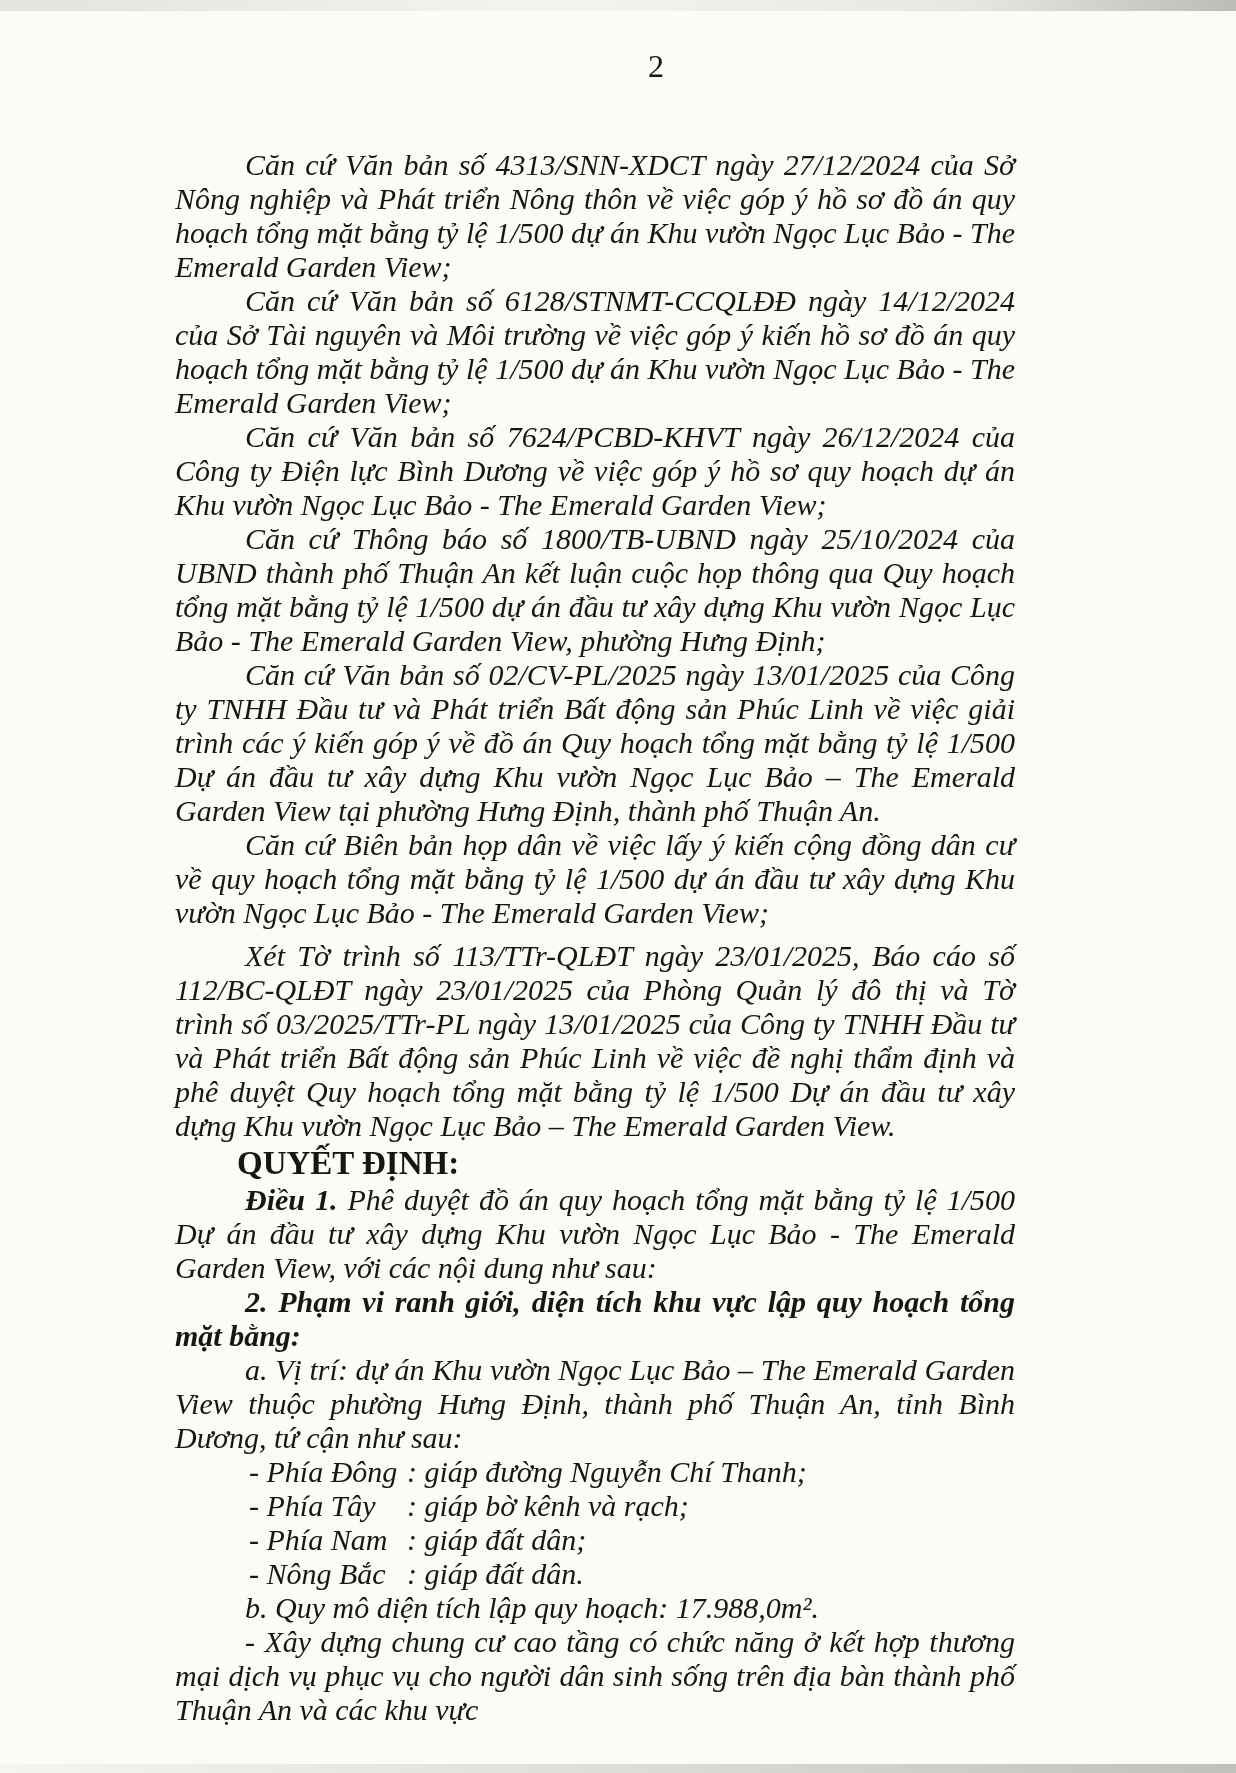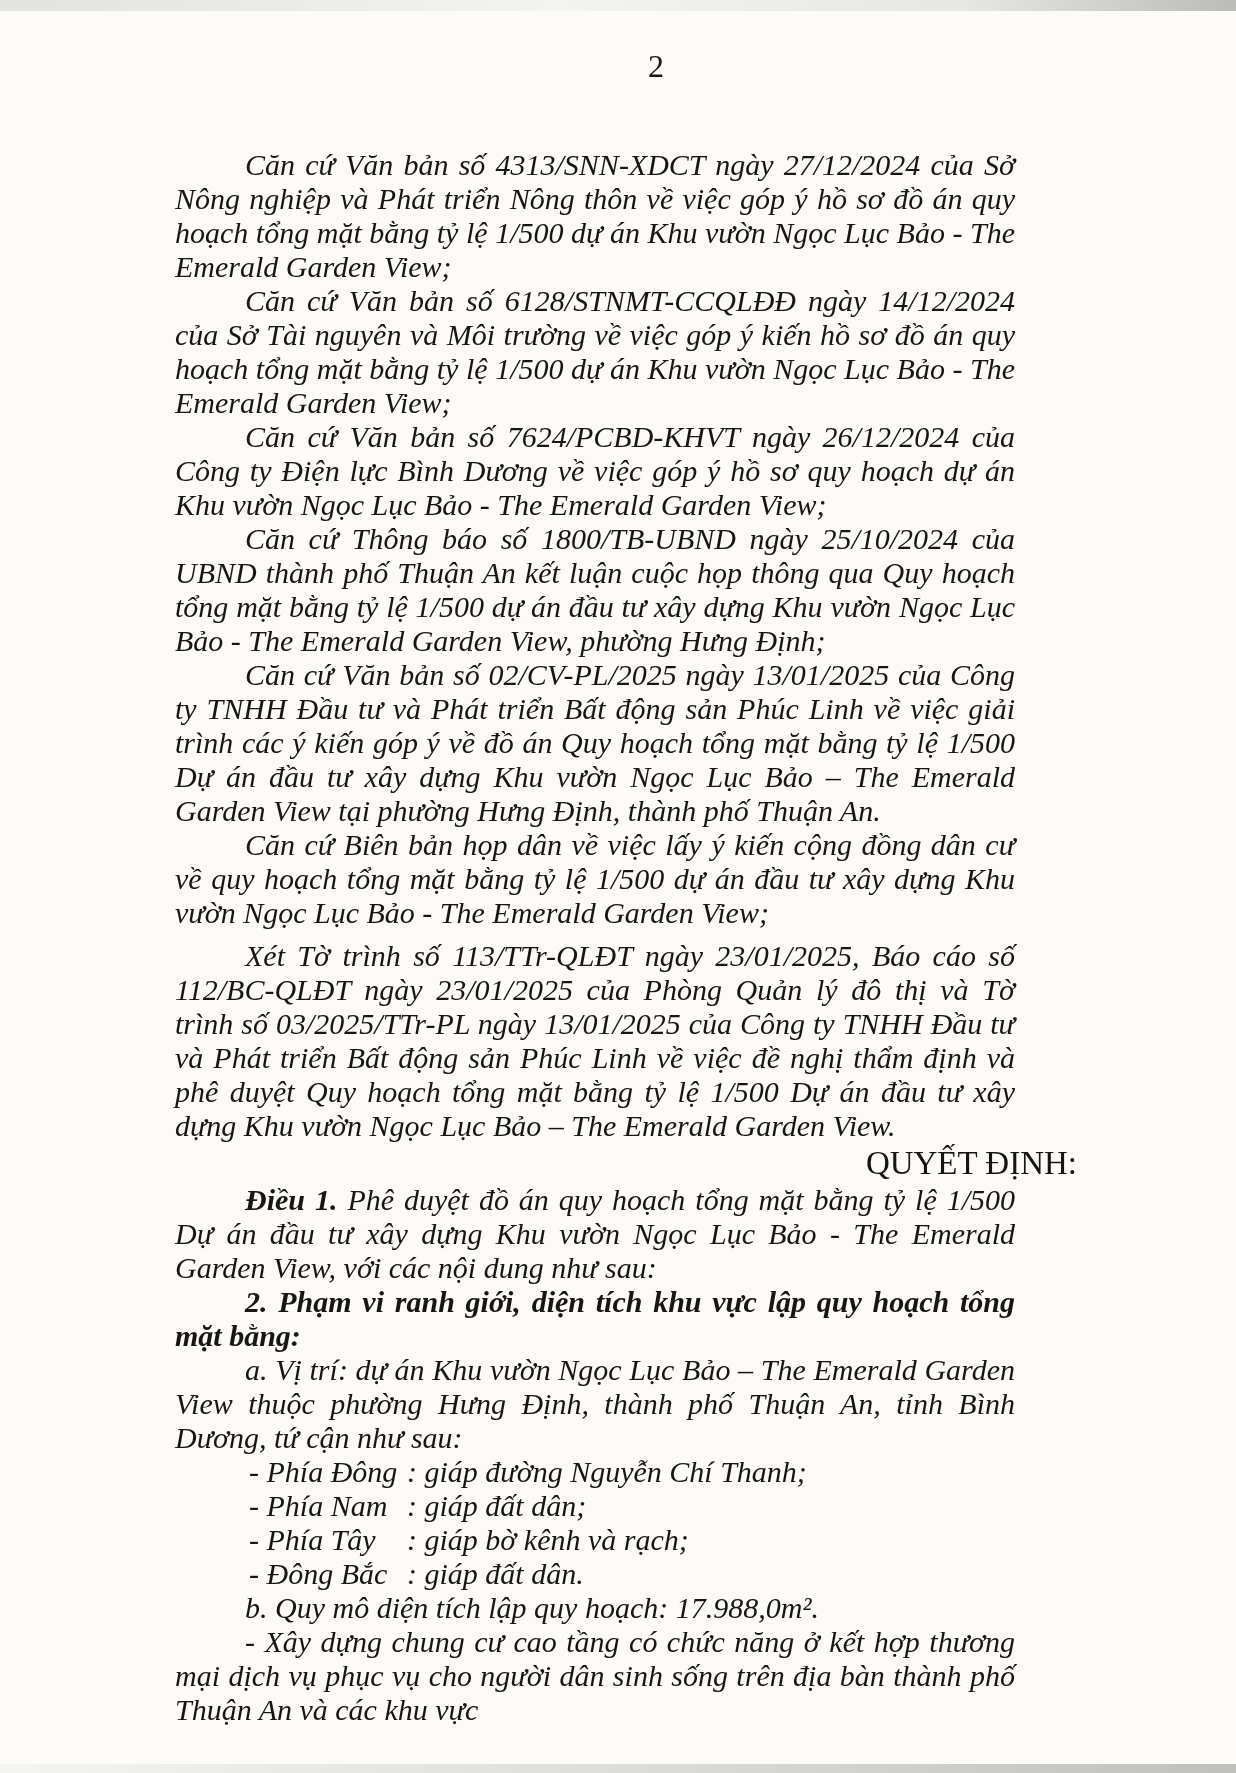--- a/index.html
+++ b/index.html
@@ -27,22 +27,22 @@
   }
   .content {
     position:absolute; left:175px; top:148px; width:840px;
     font-size:30px; line-height:34px;
     text-align:justify;
   }
   .content p { margin:0; text-indent:70px;font-style:italic; }
   p.recital { font-style:italic; }
   p.xet { margin-top:9px; }
   p.heading {
-    font-style:normal; font-weight:normal;
-    text-align:right; text-indent:0;
+    font-style:normal; font-weight:bold;
+    text-align:left; text-indent:0;
     font-size:33px; line-height:40px;
     transform:translateX(62px);
   }
   p.bold { font-weight:bold; }
   p.side { text-indent:0; padding-left:74px; text-align:left; }
   .side-label { display:inline-block; width:158px; }
 </style>
 </head>
 <body>
 
@@ -63,23 +63,23 @@
     <p class="heading">QUYẾT ĐỊNH:</p>
 
     <p><b>Điều 1.</b><span> Phê duyệt đồ án quy hoạch tổng mặt bằng tỷ lệ 1/500 Dự án đầu tư xây dựng Khu vườn Ngọc Lục Bảo - The Emerald Garden View, với các nội dung như sau:</span></p>
 
 
     <p class="bold">2. Phạm vi ranh giới, diện tích khu vực lập quy hoạch tổng mặt bằng:</p>
 
     <p>a. Vị trí: dự án Khu vườn Ngọc Lục Bảo – The Emerald Garden View thuộc phường Hưng Định, thành phố Thuận An, tỉnh Bình Dương, tứ cận như sau:</p>
 
     <p class="side"><span class="side-label">- Phía Đông</span><span>: giáp đường Nguyễn Chí Thanh;</span></p>
+    <p class="side"><span class="side-label">- Phía Tây</span><span>: giáp bờ kênh và rạch;</span></p>
     <p class="side"><span class="side-label">- Phía Nam</span><span>: giáp đất dân;</span></p>
-    <p class="side"><span class="side-label">- Phía Tây</span><span>: giáp bờ kênh và rạch;</span></p>
-    <p class="side"><span class="side-label">- Đông Bắc</span><span>: giáp đất dân.</span></p>
+    <p class="side"><span class="side-label">- Nông Bắc</span><span>: giáp đất dân.</span></p>
 
     <p>b. Quy mô diện tích lập quy hoạch: 17.988,0m².</p>
 
 
     <p>- Xây dựng chung cư cao tầng có chức năng ở kết hợp thương mại dịch vụ phục vụ cho người dân sinh sống trên địa bàn thành phố Thuận An và các khu vực</p>
   </div>
 
   <div class="artifact bottom"></div>
 </div>
 

